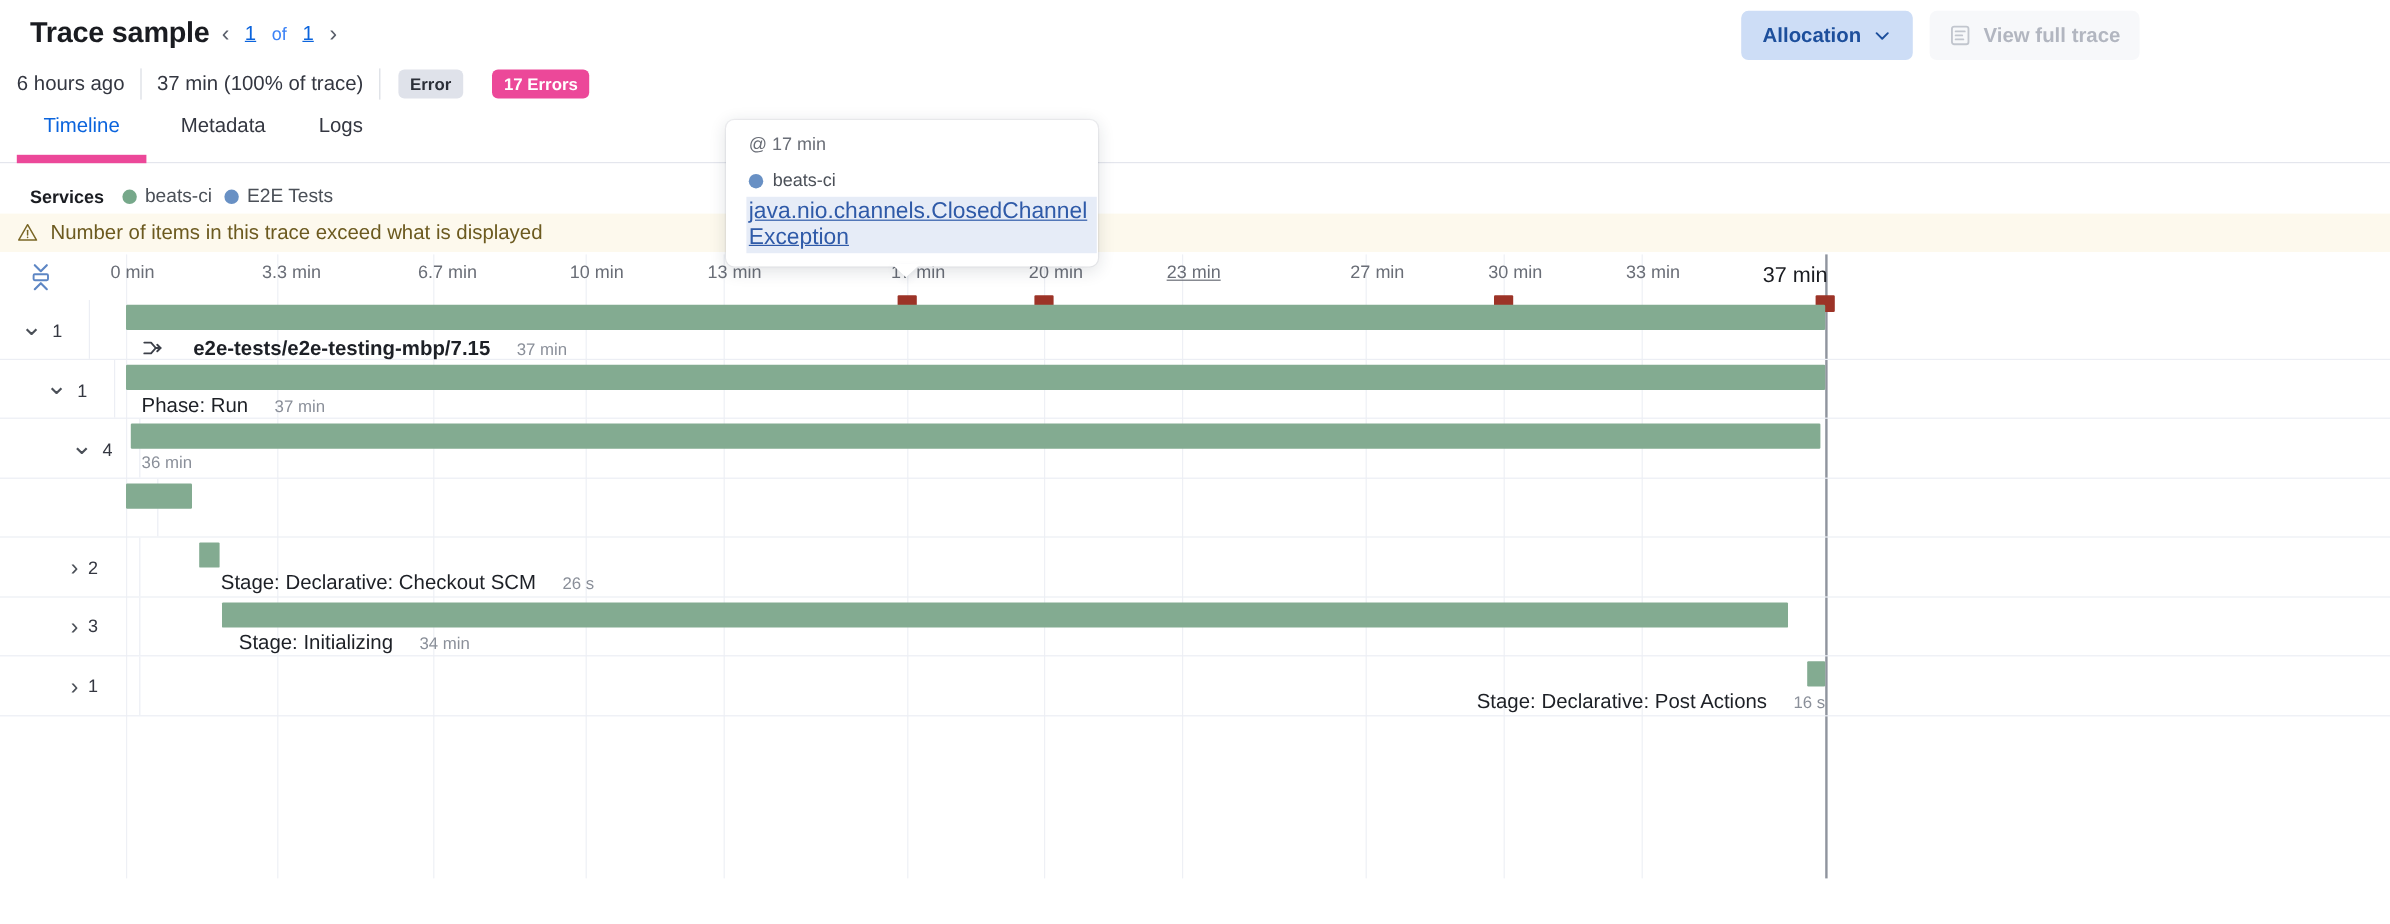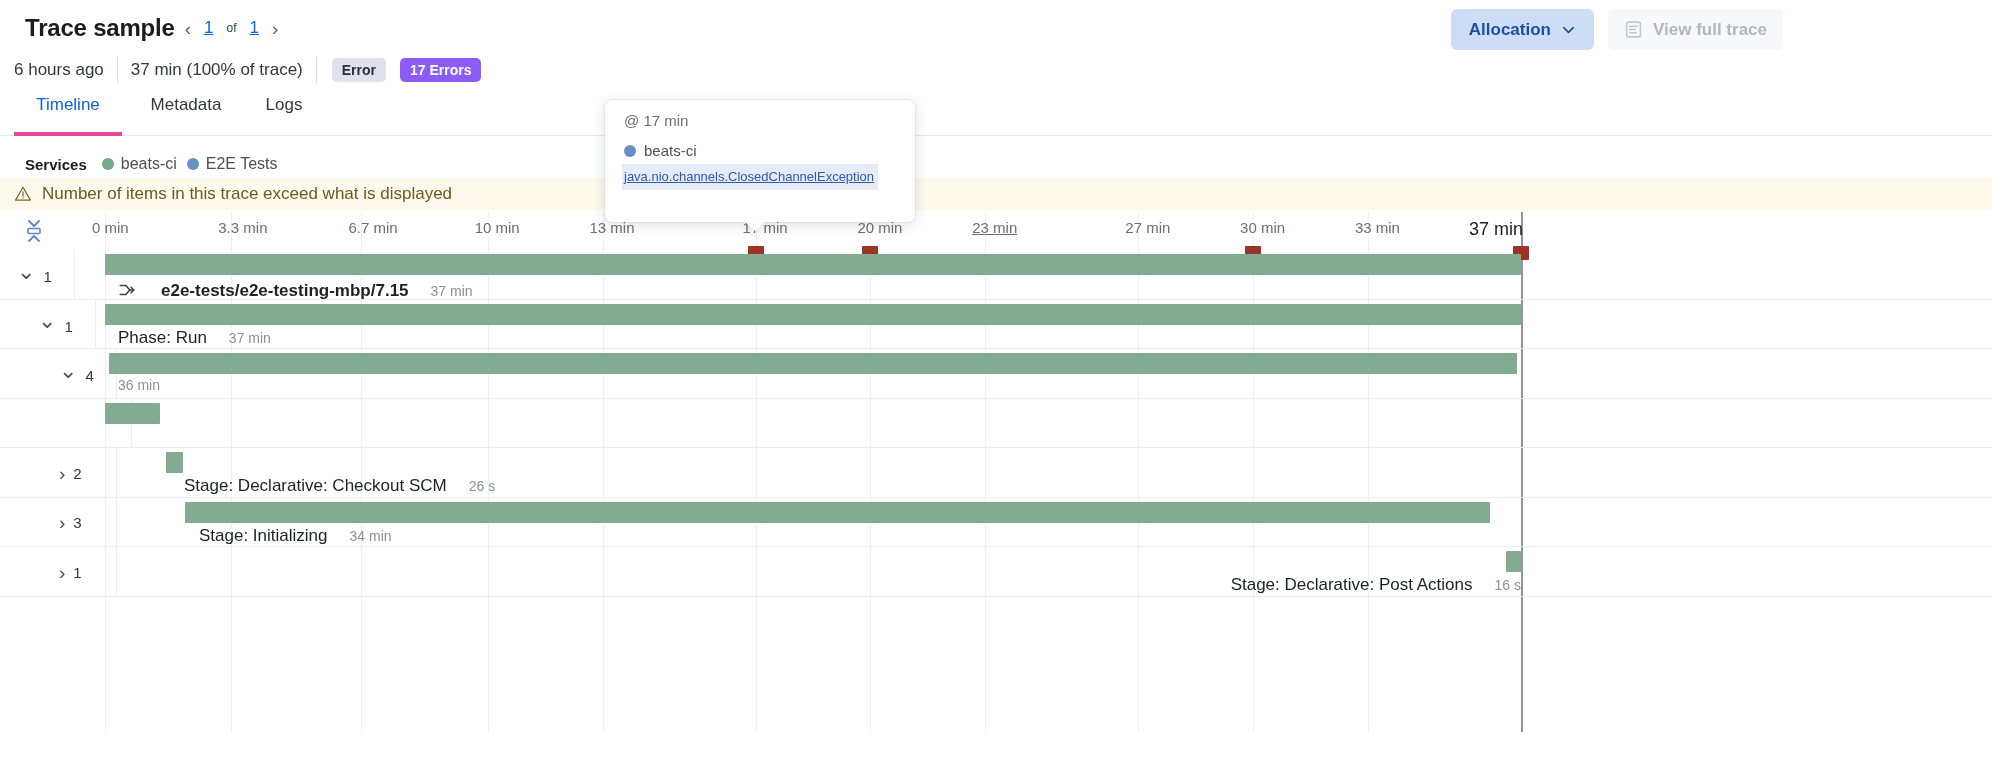--- a/index.html
+++ b/index.html
@@ -12,21 +12,21 @@
   }
   .page { position: relative; width: 1992px; height: 770px; }
 
   
   .hdr { position: absolute; left: 11px; top: 0; width: 1788px; height: 62px; }
   .hdr-left { position: absolute; left: 14px; top: 14px; display: flex; align-items: center; gap: 10px; }
   .title { font-size: 24px; font-weight: 700; color: #1a1c21; letter-spacing: -0.2px; }
   .pager { display: flex; align-items: center; gap: 13px; font-size: 17px; color: #343741; }
   .chev { color: #5a5f6b; font-size: 19px; line-height: 1; cursor: pointer; font-weight: 400; }
   .pgnum { color: #0b64dd; text-decoration: underline; font-size: 17px; cursor: pointer; }
-  .ofword { font-size: 12px; color: #14532d; }
+  .ofword { font-size: 15px; color: #3b82f6; }
 
   .hdr-right { position: absolute; right: 16px; top: 9px; display: flex; align-items: center; gap: 14px; }
   .btn-investigate {
     background: #cdddf6; color: #1d4f9c; border: none; border-radius: 6px;
     height: 41px; padding: 0 18px; font-size: 17px; font-weight: 700;
     display: flex; align-items: center; gap: 10px; cursor: pointer;
     font-family: "Liberation Sans", sans-serif;
   }
   .btn-viewtrace {
     background: #f7f8fa; color: #b2b6c0; border: none; border-radius: 6px;
@@ -38,29 +38,29 @@
 
   
   .meta { position: absolute; left: 14px; top: 56px; display: flex; align-items: center; height: 28px; gap: 0; }
   .meta-txt { font-size: 17px; color: #343741; }
   .meta-sep { width: 1px; height: 26px; background: #d9dce3; margin: 0 13px; }
   .badge-error {
     background: #dfe2ea; color: #2b2f38; font-size: 14px; font-weight: 700;
     border-radius: 5px; padding: 4px 10px; margin-left: 2px;
   }
   .badge-errors {
-    background: #8b5cf6; color: #ffffff; font-size: 14px; font-weight: 700;
-    border-radius: 5px; padding: 4px 10px; margin-left: 14px;
+    background: #ec4899; color: #ffffff; font-size: 14px; font-weight: 700;
+    border-radius: 5px; padding: 4px 10px; margin-left: 24px;
   }
 
   
   .tabs { position: absolute; left: 0; top: 92px; width: 1992px; height: 44px; border-bottom: 1px solid #e4e6ed; }
   .tab { position: absolute; top: 0; height: 44px; display: flex; align-items: flex-start; padding-top: 3px;
          font-size: 17px; cursor: pointer; }
-  .tab.active { color: #0b64dd; font-weight: 400; border-bottom: 4px solid #ec4899; }
+  .tab.active { color: #0b64dd; font-weight: 400; border-bottom: 7px solid #ec4899; }
   .tab.idle { color: #343741; }
   #tab0 { left: 14px; width: 108px; justify-content: center; }
   #tab1 { left: 134px; width: 104px; justify-content: center; }
   #tab2 { left: 252px; width: 64px; justify-content: center; }
 
   
   .services { position: absolute; left: 14px; top: 155px; display: flex; align-items: center; gap: 10px; margin-left: 11px; }
   .services-label { font-size: 15px; font-weight: 700; color: #1a1c21; margin-right: 5px; }
   .svc { display: flex; align-items: center; gap: 7px; font-size: 16px; color: #4b5058; }
   .dot { width: 12px; height: 12px; border-radius: 50%; display: inline-block; }
@@ -98,22 +98,22 @@
   
   .pop {
     position: absolute; left: 605px; top: 100px; width: 310px; height: 122px;
     background: #ffffff; border-radius: 7px;
     box-shadow: 0 3px 14px rgba(30,40,60,0.14), 0 0 0 1px rgba(30,40,60,0.06);
     z-index: 40;
   }
   .pop-time { position: absolute; left: 19px; top: 12px; font-size: 15px; color: #6a6e77; }
   .pop-svc { position: absolute; left: 19px; top: 42px; display: flex; align-items: center; gap: 8px; font-size: 15px; color: #4b5058; }
   .pop-link {
-    position: absolute; left: 17px; top: 64px; width: 256px;
-    background: #e6ecf7; color: #2f5aa8; font-size: 13px; line-height: 21px;
+    position: absolute; left: 17px; top: 64px; width: 292px;
+    background: #e6ecf7; color: #2f5aa8; font-size: 19px; line-height: 21px;
     text-decoration: underline; padding: 2px 2px 3px 2px; cursor: pointer; word-break: break-all;
   }
   .pop-arrow {
     position: absolute; left: 138px; top: 120px; width: 0; height: 0;
     border-left: 12px solid transparent; border-right: 12px solid transparent;
     border-top: 11px solid #ffffff; filter: drop-shadow(0 3px 3px rgba(30,40,60,0.08));
   }
 </style>
 </head>
 <body>

